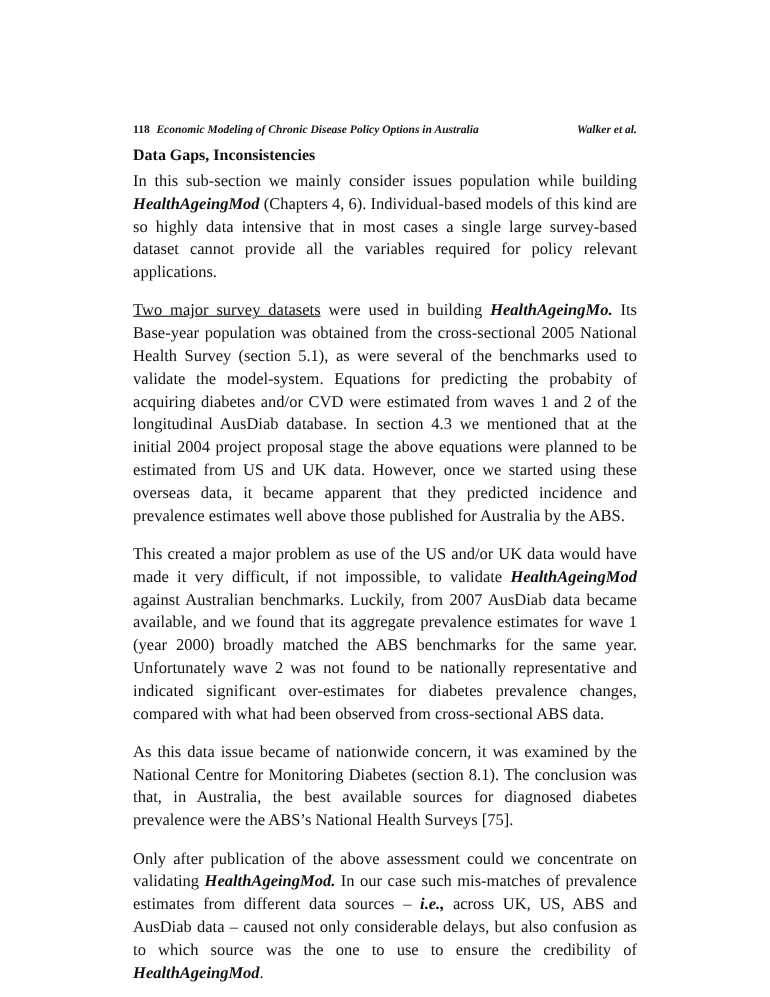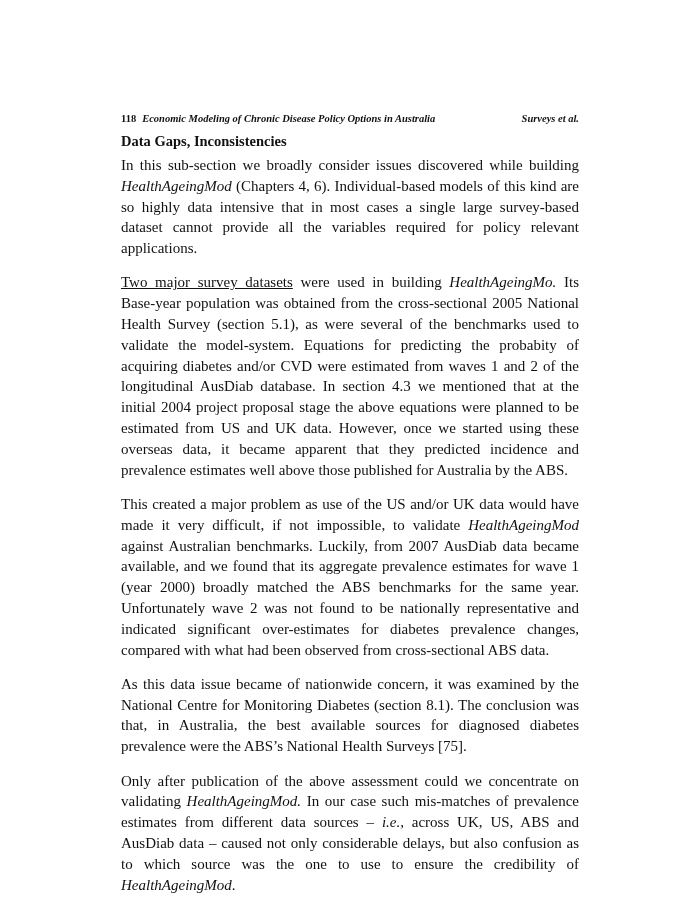--- a/index.html
+++ b/index.html
@@ -7,35 +7,35 @@
            font-family: "Liberation Serif", "DejaVu Serif", serif; color: #111; }
     .page { position: absolute; left: 121px; top: 111px; width: 458px; }
     .running-header { display: flex; justify-content: space-between; align-items: center;
            font-size: 10.5px; font-weight: bold; height: 16px; line-height: 16px; }
     .running-header .title { font-style: italic; }
     .running-header .pagenum { font-style: normal; margin-right: 6px; }
     .running-header .authors { font-style: italic; }
     h2 { font-size: 14.5px; font-weight: bold; margin: 4px 0 4px 0; line-height: 20px; }
     p { font-size: 15px; line-height: 20.8px; margin: 0 0 13.5px 0; text-align: justify;
         text-align-last: left; }
-    .em { font-style: italic; }
+    .em { font-style: italic; font-weight: bold; }
     .ul { text-decoration: underline; }
   </style>
 </head>
 <body>
 
 <div class="page">
   <div class="running-header">
     <span><span class="pagenum">118</span><span class="title">Economic Modeling of Chronic Disease Policy Options in Australia</span></span>
-    <span class="authors">Surveys et al.</span>
+    <span class="authors">Walker et al.</span>
   </div>
 
   <h2>Data Gaps, Inconsistencies</h2>
 
-  <p><span>In this sub-section we broadly consider issues discovered while building </span><span class="em">HealthAgeingMod</span><span> (Chapters 4, 6). Individual-based models of this kind are so highly data intensive that in most cases a single large survey-based dataset cannot provide all the variables required for policy relevant applications.</span></p>
+  <p><span>In this sub-section we mainly consider issues population while building </span><span class="em">HealthAgeingMod</span><span> (Chapters 4, 6). Individual-based models of this kind are so highly data intensive that in most cases a single large survey-based dataset cannot provide all the variables required for policy relevant applications.</span></p>
 
   <p><span class="ul">Two major survey datasets</span><span> were used in building </span><span class="em">HealthAgeingMo.</span><span> Its Base-year population was obtained from the cross-sectional 2005 National Health Survey (section 5.1), as were several of the benchmarks used to validate the model-system. Equations for predicting the probabity of acquiring diabetes and/or CVD were estimated from waves 1 and 2 of the longitudinal AusDiab database. In section 4.3 we mentioned that at the initial 2004 project proposal stage the above equations were planned to be estimated from US and UK data. However, once we started using these overseas data, it became apparent that they predicted incidence and prevalence estimates well above those published for Australia by the ABS.</span></p>
 
   <p><span>This created a major problem as use of the US and/or UK data would have made it very difficult, if not impossible, to validate </span><span class="em">HealthAgeingMod</span><span> against Australian benchmarks. Luckily, from 2007 AusDiab data became available, and we found that its aggregate prevalence estimates for wave 1 (year 2000) broadly matched the ABS benchmarks for the same year. Unfortunately wave 2 was not found to be nationally representative and indicated significant over-estimates for diabetes prevalence changes, compared with what had been observed from cross-sectional ABS data.</span></p>
 
   <p><span>As this data issue became of nationwide concern, it was examined by the National Centre for Monitoring Diabetes (section 8.1). The conclusion was that, in Australia, the best available sources for diagnosed diabetes prevalence were the ABS’s National Health Surveys [75].</span></p>
 
   <p><span>Only after publication of the above assessment could we concentrate on validating </span><span class="em">HealthAgeingMod.</span><span> In our case such mis-matches of prevalence estimates from different data sources – </span><span class="em">i.e.,</span><span> across UK, US, ABS and AusDiab data – caused not only considerable delays, but also confusion as to which source was the one to use to ensure the credibility of </span><span class="em">HealthAgeingMod</span><span>.</span></p>
 </div>
 

